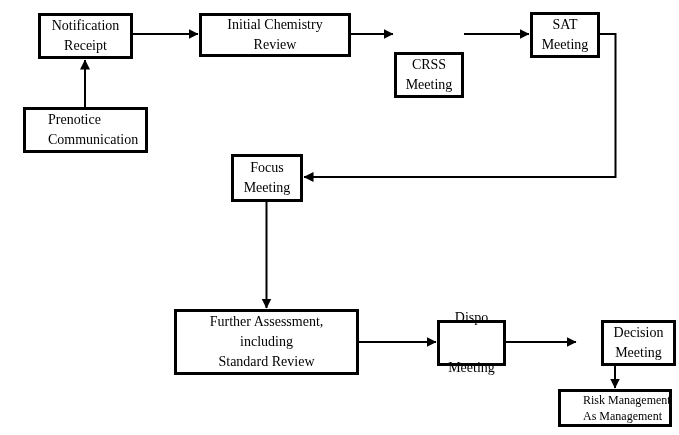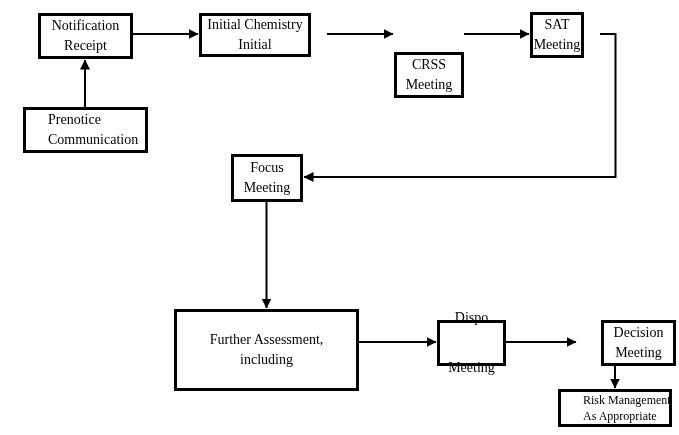--- a/index.html
+++ b/index.html
@@ -40,26 +40,26 @@
   .box.left-align {
     align-items: flex-start;
     text-align: left;
     padding-left: 22px;
   }
   .box.small-text {
     font-size: 12px;
     line-height: 16px;
   }
   #box-notification-receipt     { left: 38px;  top: 13px;  width: 95px;  height: 46px; }
-  #box-initial-chemistry-review { left: 199px; top: 13px;  width: 112px; height: 44px; }
+  #box-initial-chemistry-review { left: 199px; top: 13px;  width: 152px; height: 44px; }
   #box-crss-meeting             { left: 394px; top: 12px;  width: 70px;  height: 46px; margin-top: 40px; }
-  #box-sat-meeting              { left: 530px; top: 12px;  width: 54px;  height: 46px; }
+  #box-sat-meeting              { left: 530px; top: 12px;  width: 70px;  height: 46px; }
   #box-prenotice-communication  { left: 23px;  top: 107px; width: 125px; height: 46px; }
   #box-focus-meeting            { left: 231px; top: 154px; width: 72px;  height: 48px; text-align: right; }
-  #box-further-assessment       { left: 174px; top: 309px; width: 185px; height: 82px; }
+  #box-further-assessment       { left: 174px; top: 309px; width: 185px; height: 66px; }
   #box-dispo-meeting            { left: 437px; top: 320px; width: 69px;  height: 46px; gap: 30px; }
   #box-decision-meeting         { left: 577px; top: 320px; width: 75px;  height: 46px; margin-left: 24px; }
   #box-risk-management          { left: 558px; top: 389px; width: 114px; height: 38px; }
   .edge {
     stroke: #000000;
     stroke-width: 2;
     fill: none;
   }
 </style>
 </head>
@@ -84,21 +84,21 @@
     <line class="edge" x1="615" y1="366" x2="615" y2="388" marker-end="url(#arrow)"></line>
   </svg>
 
   <div class="box" id="box-notification-receipt">
     <span>Notification</span>
     <span>Receipt</span>
   </div>
 
   <div class="box" id="box-initial-chemistry-review">
     <span>Initial Chemistry</span>
-    <span>Initial</span>
+    <span>Review</span>
   </div>
 
   <div class="box" id="box-crss-meeting">
     <span>CRSS</span>
     <span>Meeting</span>
   </div>
 
   <div class="box" id="box-sat-meeting">
     <span>SAT</span>
     <span>Meeting</span>
@@ -110,30 +110,31 @@
   </div>
 
   <div class="box" id="box-focus-meeting">
     <span>Focus</span>
     <span>Meeting</span>
   </div>
 
   <div class="box" id="box-further-assessment">
     <span>Further Assessment,</span>
     <span>including</span>
+    <span>Standard Review</span>
   </div>
 
   <div class="box" id="box-dispo-meeting">
     <span>Dispo</span>
     <span>Meeting</span>
   </div>
 
   <div class="box" id="box-decision-meeting">
     <span>Decision</span>
     <span>Meeting</span>
   </div>
 
   <div class="box small-text left-align" id="box-risk-management">
     <span>Risk Management</span>
-    <span>As Appropriate</span>
+    <span>As Management</span>
   </div>
 
 </div>
 
 </body></html>

